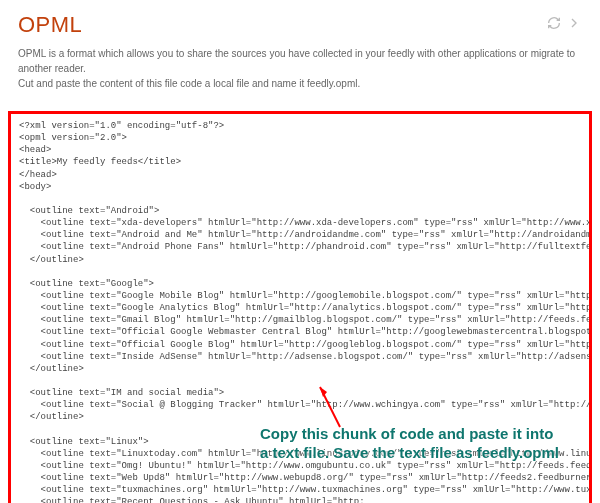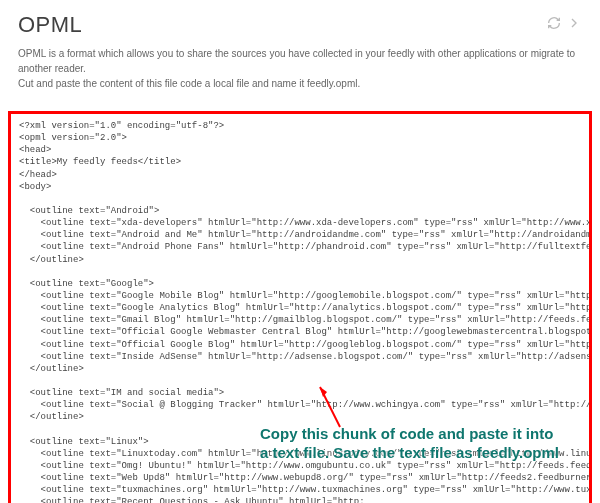--- a/index.html
+++ b/index.html
@@ -15,21 +15,21 @@
     padding: 12px 18px 8px 18px;
   }
   .title-row {
     display: flex;
     justify-content: space-between;
     align-items: center;
   }
   .title {
     font-size: 22px;
     font-weight: 400;
-    color: #404040;
+    color: #c2410c;
     letter-spacing: 0.5px;
   }
   .nav-icons {
     display: flex;
     gap: 4px;
     color: #bbb;
   }
   .nav-icons svg { width: 16px; height: 16px; }
   .desc {
     font-size: 10px;

